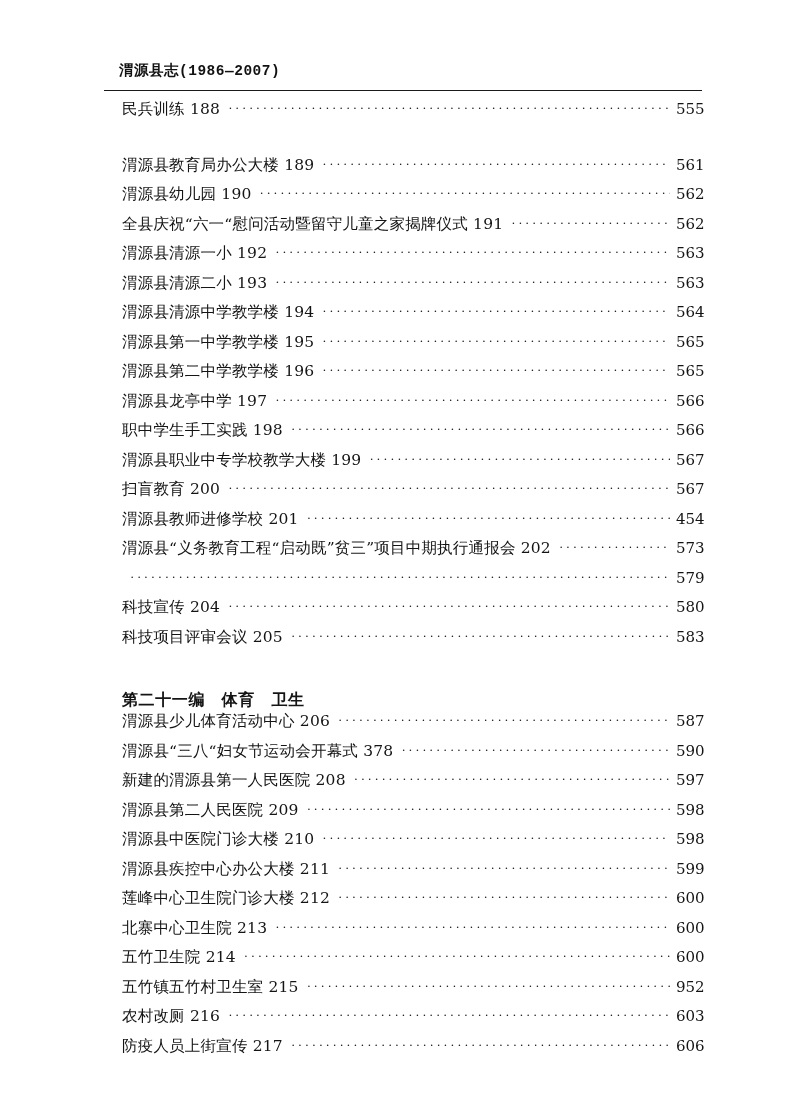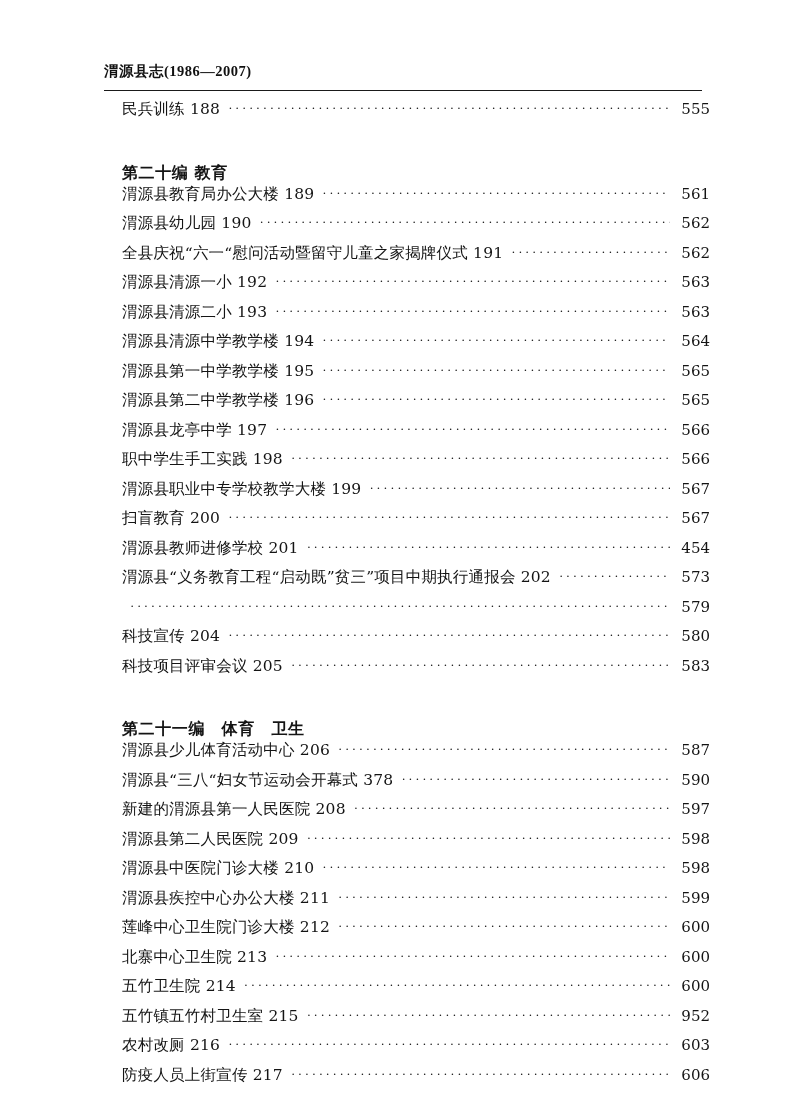--- a/index.html
+++ b/index.html
@@ -23,26 +23,27 @@
     padding: 0;
   }
   
   .header {
     position: absolute;
     left: 104px;
     top: 62px;
     width: 600px;
   }
   .header-title {
-    font-family: Liberation Serif, serif;
+    font-family: Liberation Mono, monospace;
     font-size: 14.5px;
     font-weight: bold;
     letter-spacing: 0.5px;
     color: #111;
     line-height: 1.3;
+    margin-left: 15px;
   }
   .header-rule {
     position: absolute;
     left: 104px;
     top: 90px;
     width: 598px;
     height: 1.4px;
     background: #1a1a1a;
   }
 
@@ -79,21 +80,20 @@
     color: #1a1a1a;
     white-space: nowrap;
     text-align: left;
     transform: translateY(-2px);
   }
   .entry .page-no {
     white-space: nowrap;
     font-family: "DejaVu Serif", "Liberation Serif", serif;
     font-size: 15px;
     min-width: 34px;
-    text-align: right;
   }
 
   .section-title {
     font-family: "DejaVu Serif", "Liberation Serif", serif;
     font-size: 16px;
     font-weight: bold;
     letter-spacing: 0.6px;
     padding-left: 18px;
     height: 29px;
     line-height: 29px;
@@ -132,21 +132,20 @@
       <div class="entry">
         <span class="label">民兵训练 188</span>
         <span class="leader">·························································································································</span>
         <span class="page-no">555</span>
       </div>
     </div>
 
     <div class="spacer-lg"></div>
 
     <div>
-      <div class="section-title">第二十编  教育</div>
       <div class="entry">
         <span class="label">渭源县教育局办公大楼 189</span>
         <span class="leader">·························································································································</span>
         <span class="page-no">561</span>
       </div>
       <div class="entry">
         <span class="label">渭源县幼儿园 190</span>
         <span class="leader">·························································································································</span>
         <span class="page-no">562</span>
       </div>

